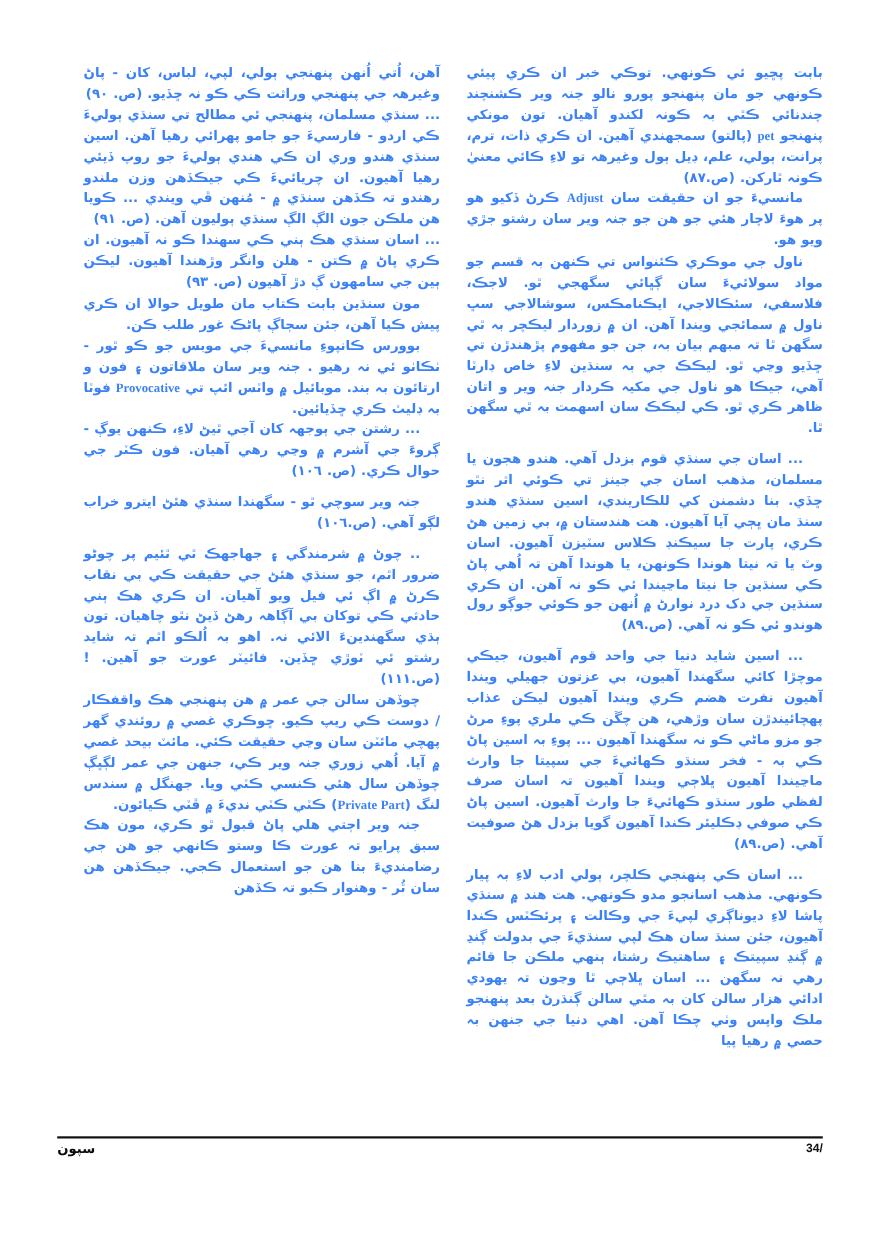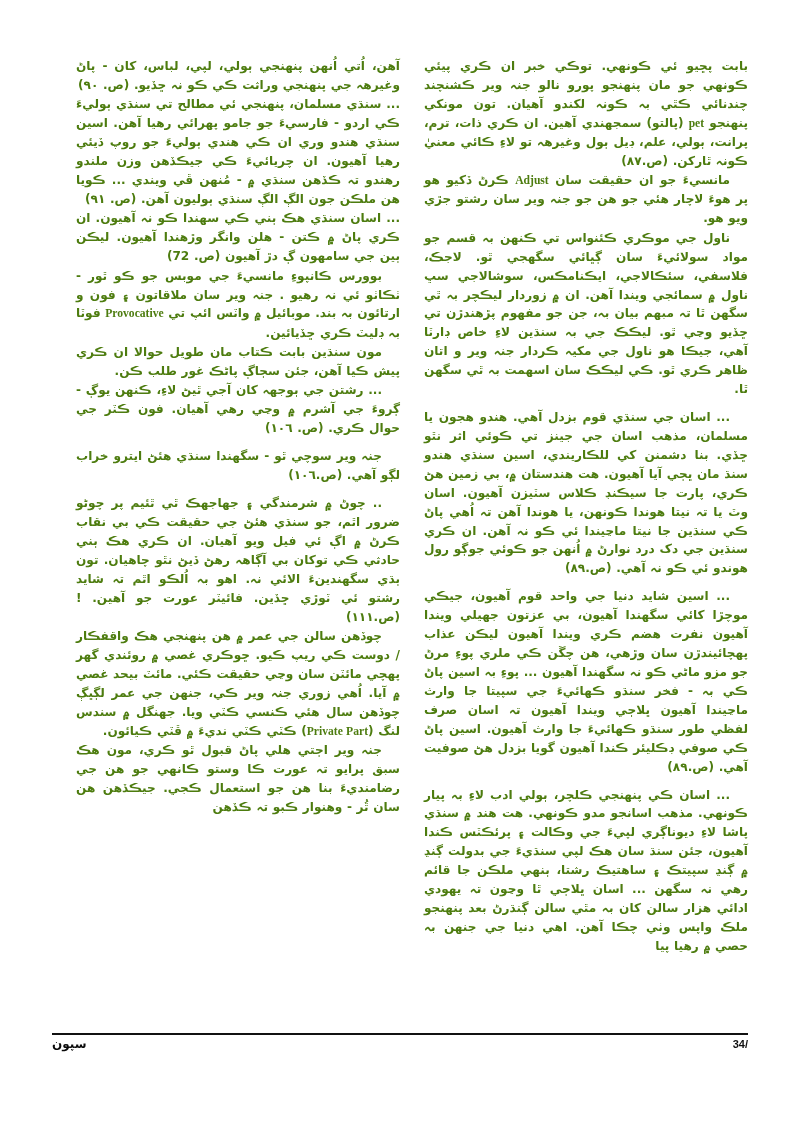--- a/index.html
+++ b/index.html
@@ -41,21 +41,21 @@
     padding-left: 12px;
   }
   .column.left-col {
     padding-right: 12px;
   }
   .para {
     margin: 0 0 0.5px 0;
     font-size: 12.1px;
     line-height: 1.565;
     font-weight: 700;
-    color: #4d7c0f;
+    color: #3b82f6;
     direction: rtl;
     unicode-bidi: isolate;
     text-align: justify;
     text-align-last: right;
     letter-spacing: -0.1px;
     word-spacing: 0.4px;
   }
   .para.indent {
     text-indent: 18px;
   }
@@ -119,23 +119,23 @@
       <p class="para indent">مانسيءَ جو ان حقيقت سان <span class="latin">Adjust</span> ڪرڻ ڏکيو هو پر هوءَ لاچار هئي جو هن جو جنہ وير سان رشتو جڙي ويو هو.</p>
       <p class="para indent">ناول جي موڪري ڪئنواس تي ڪنهن بہ قسم جو مواد سولائيءَ سان ڳڀائي سگهجي ٿو. لاجڪ، فلاسفي، سئڪالاجي، ايڪنامڪس، سوشالاجي سڀ ناول ۾ سمائجي ويندا آهن. ان ۾ زوردار ليڪچر بہ ٿي سگهن ٿا تہ مبهم بيان بہ، جن جو مفهوم پڙهندڙن تي ڇڏيو وڃي ٿو. ليڪڪ جي بہ سنڌين لاءِ خاص ڊارٽا آهي، جيڪا هو ناول جي مکيہ ڪردار جنہ وير و اتان ظاهر ڪري ٿو. ڪي ليڪڪ سان اسهمت بہ ٿي سگهن ٿا.</p>
       <p class="para indent gap-before">... اسان جي سنڌي قوم بزدل آهي. هندو هجون يا مسلمان، مذهب اسان جي جينز تي ڪوئي اثر نٿو ڇڏي. بنا دشمنن کي للڪاريندي، اسين سنڌي هندو سنڌ مان ڀڄي آيا آهيون. هت هندستان ۾، بي زمين هڻ ڪري، پارت جا سيڪنڊ ڪلاس سٽيزن آهيون. اسان وٽ يا تہ نيتا هوندا ڪونهن، يا هوندا آهن تہ اُهي پاڻ ڪي سنڌين جا نيتا ماڃيندا ئي ڪو نہ آهن. ان ڪري سنڌين جي دک درد نوارڻ ۾ اُنهن جو ڪوئي جوڳو رول هوندو ئي ڪو نہ آهي. (ص.٨٩)</p>
       <p class="para indent gap-before">... اسين شايد دنيا جي واحد قوم آهيون، جيڪي موچڙا کائي سگهندا آهيون، بي عزتون جهيلي ويندا آهيون نفرت هضم ڪري ويندا آهيون ليڪن عذاب پهچائيندڙن سان وڙهي، هن چڱن ڪي ملري پوءِ مرڻ جو مزو ماڻي ڪو نہ سگهندا آهيون ... پوءِ بہ اسين پاڻ ڪي بہ - فخر سنڌو ڪهائيءَ جي سپيتا جا وارث ماڃيندا آهيون ڀلاڄي ويندا آهيون تہ اسان صرف لفظي طور سنڌو ڪهائيءَ جا وارث آهيون. اسين پاڻ ڪي صوفي ڊڪليئر ڪندا آهيون گويا بزدل هڻ صوفيت آهي. (ص.٨٩)</p>
       <p class="para indent gap-before">... اسان ڪي پنهنجي ڪلچر، ٻولي ادب لاءِ بہ پيار ڪونهي. مذهب اسانجو مدو ڪونهي. هت هند ۾ سنڌي پاشا لاءِ ديوناڳري لپيءَ جي وڪالت ۽ پرئڪٽس ڪندا آهيون، جئن سنڌ سان هڪ لپي سنڌيءَ جي بدولت ڳنڍ ۾ ڳنڍ سپيتڪ ۽ ساهتيڪ رشتا، ٻنهي ملڪن جا قائم رهي نہ سگهن ... اسان ڀلاڄي ٿا وڃون تہ يهودي ادائي هزار سالن کان بہ مٿي سالن ڳنڌرڻ بعد پنهنجو ملڪ واپس وٺي چڪا آهن. اهي دنيا جي جنهن بہ حصي ۾ رهيا پيا</p>
     </div>
 
     <div class="column left-col">
       <p class="para">آهن، اُتي اُنهن پنهنجي ٻولي، لپي، لباس، کان - پاڻ وغيرهہ جي پنهنجي وراثت ڪي ڪو نہ ڇڏيو. (ص. ٩٠)</p>
       <p class="para">... سنڌي مسلمان، پنهنجي ئي مطالح تي سنڌي ٻوليءَ ڪي اردو - فارسيءَ جو جامو پهرائي رهيا آهن. اسين سنڌي هندو وري ان ڪي هندي ٻوليءَ جو روپ ڏيئي رهيا آهيون. ان چريائيءَ ڪي جيڪڏهن وزن ملندو رهندو تہ ڪڏهن سنڌي ۾ - مُنهن ڦي ويندي ... ڪويا هن ملڪن جون الڳ الڳ سنڌي ٻوليون آهن. (ص. ٩١)</p>
-      <p class="para">... اسان سنڌي هڪ ٻني ڪي سهندا ڪو نہ آهيون. ان ڪري پاڻ ۾ ڪتن - هلن وانگر وڙهندا آهيون. ليڪن ٻين جي سامهون ڳ دڙ آهيون (ص. 72)</p>
+      <p class="para">... اسان سنڌي هڪ ٻني ڪي سهندا ڪو نہ آهيون. ان ڪري پاڻ ۾ ڪتن - هلن وانگر وڙهندا آهيون. ليڪن ٻين جي سامهون ڳ دڙ آهيون (ص. ٩٣)</p>
+      <p class="para indent">مون سنڌين بابت ڪتاب مان طويل حوالا ان ڪري پيش ڪيا آهن، جئن سڄاڳ پاڻڪ غور طلب ڪن.</p>
       <p class="para indent">بوورس ڪانپوءِ مانسيءَ جي موبس جو ڪو ٿور - ٺڪاٺو ئي نہ رهيو . جنہ وير سان ملاقاتون ۽ فون و ارتائون بہ بند. موبائيل ۾ واٽس ائپ تي <span class="latin">Provocative</span> فوٽا بہ ڊليٽ ڪري ڇڏيائين.</p>
-      <p class="para indent">مون سنڌين بابت ڪتاب مان طويل حوالا ان ڪري پيش ڪيا آهن، جئن سڄاڳ پاڻڪ غور طلب ڪن.</p>
       <p class="para indent">... رشتن جي ٻوجهہ کان آجي ٿيڻ لاءِ، ڪنهن يوڳ - ڳروءَ جي آشرم ۾ وڃي رهي آهيان. فون ڪٽر جي حوال ڪري. (ص. ١٠٦)</p>
       <p class="para indent gap-before">جنہ وير سوچي ٿو - سگهندا سنڌي هئڻ ايترو خراب لڳو آهي. (ص.١٠٦)</p>
       <p class="para indent gap-before">.. چوڻ ۾ شرمندگي ۽ جهاجهڪ ٿي ٿئيم پر چوڻو ضرور اٿم، جو سنڌي هئڻ جي حقيقت ڪي بي نقاب ڪرڻ ۾ اڳ ئي فيل ويو آهيان. ان ڪري هڪ ٻني حادثي ڪي توکان بي آڳاهہ رهڻ ڏيڻ نٿو چاهيان. تون ٻڌي سگهندينءَ الائي نہ. اهو بہ اُلڪو اٿم تہ شايد رشتو ئي ٽوڙي ڇڏين. فائيٽر عورت جو آهين. ! (ص.١١١)</p>
       <p class="para indent">چوڏهن سالن جي عمر ۾ هن پنهنجي هڪ واقفڪار / دوست ڪي ريپ ڪيو. ڇوڪري غصي ۾ روئندي گهر پهچي مائٽن سان وڃي حقيقت ڪئي. مائٽ بيحد غصي ۾ آيا. اُهي زوري جنہ وير ڪي، جنهن جي عمر لڳڀڳ چوڏهن سال هئي ڪنسي ڪٽي ويا. جهنگل ۾ سندس لنگ (<span class="latin">Private Part</span>) ڪٽي ڪٽي نديءَ ۾ ڦٽي ڪيائون.</p>
       <p class="para indent">جنہ وير اڄتي هلي پاڻ قبول ٿو ڪري، مون هڪ سبق پرايو تہ عورت ڪا وستو ڪانهي جو هن جي رضامنديءَ بنا هن جو استعمال ڪجي. جيڪڏهن هن سان ٿُر - وهنوار ڪبو تہ ڪڏهن</p>
     </div>
 
   </div>
 
   <div class="footer">

